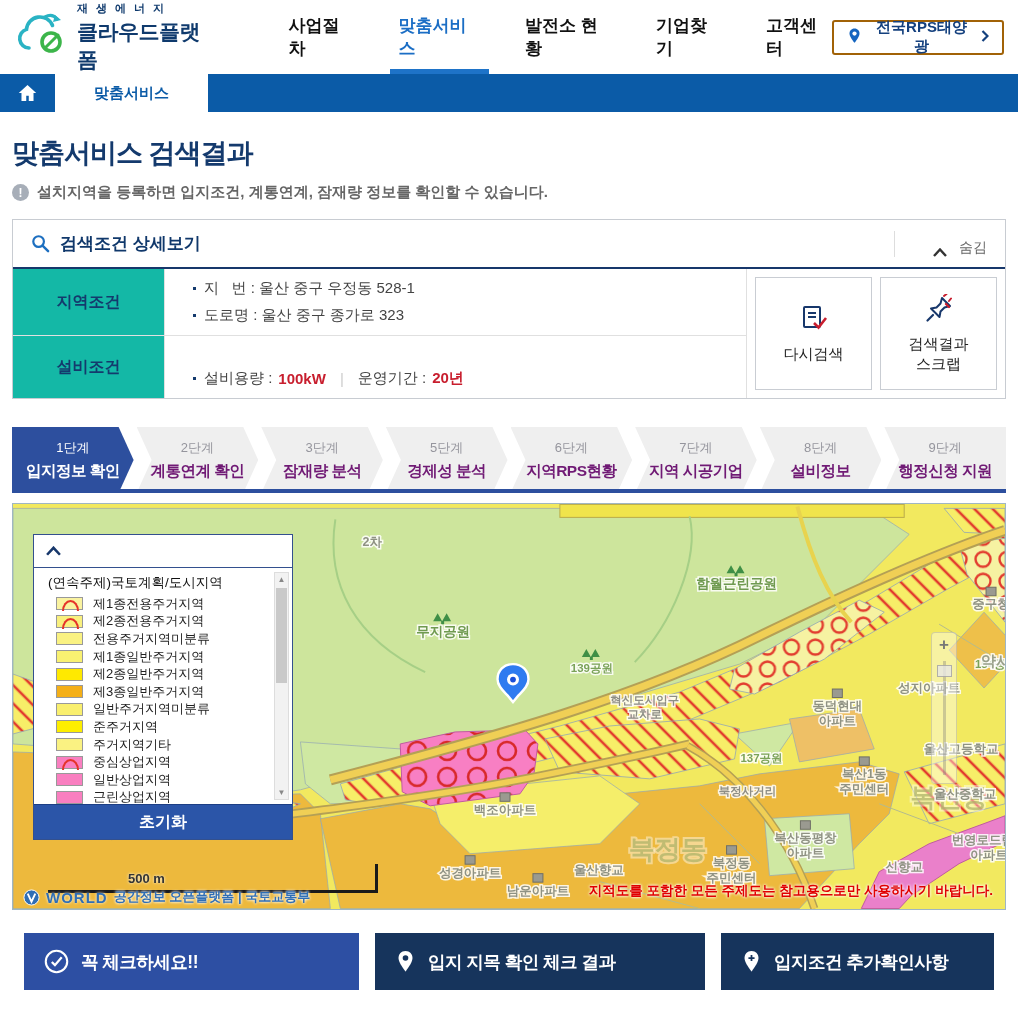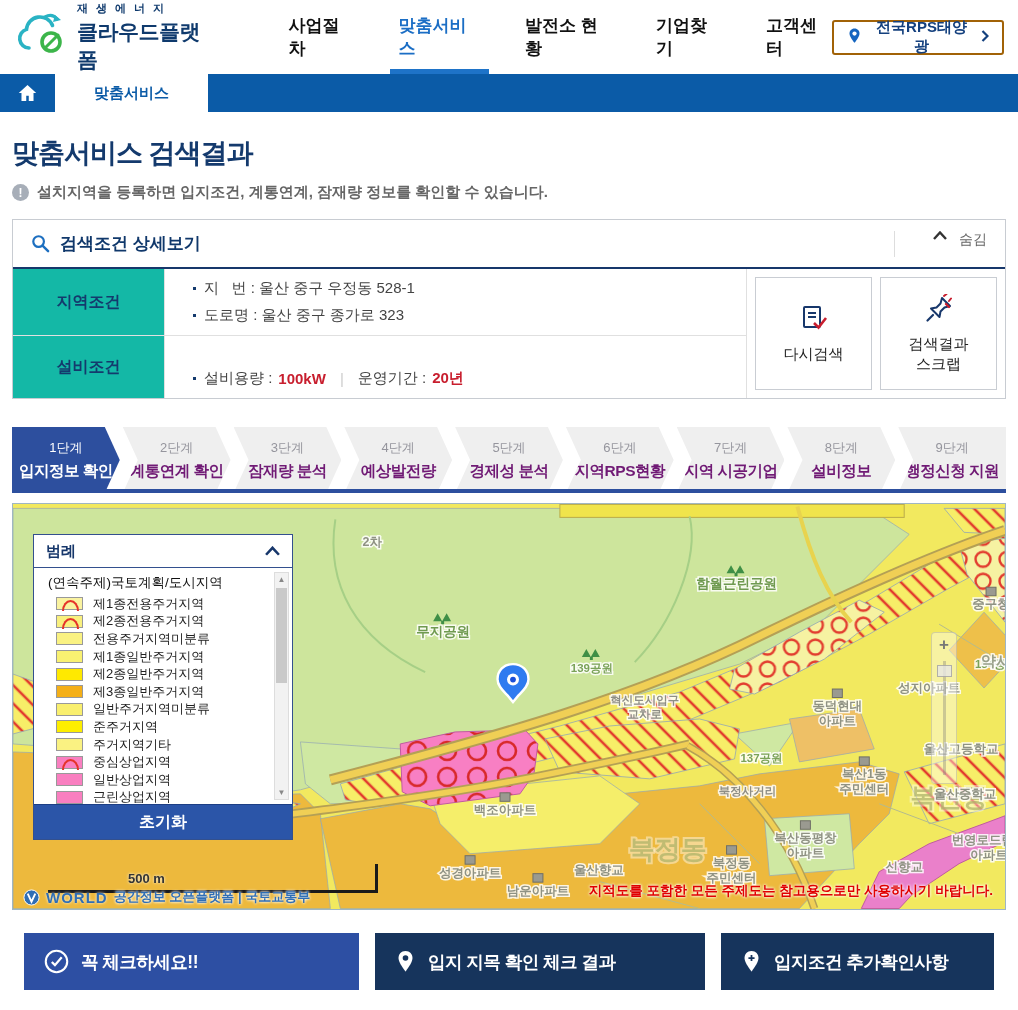--- a/index.html
+++ b/index.html
@@ -27,21 +27,21 @@
 
   
   .page-title { margin-top:23px; font-size:27px; font-weight:700; color:#143a6d; letter-spacing:-1px; }
   .notice-line { margin:12px 0 17px; display:flex; align-items:center; gap:8px; color:#666; font-size:15px; font-weight:600; }
   .notice-ico { width:17px; height:17px; border-radius:50%; background:#a7aeb8; color:#fff; font-size:12px; font-weight:700; display:flex; align-items:center; justify-content:center; flex:none; }
 
   
   .search-panel { border:1px solid #c8ccd2; }
   .sp-head { height:47px; display:flex; align-items:center; padding:0 18px; }
   .sp-title { color:#10386b; font-weight:700; font-size:17px; display:flex; gap:10px; align-items:center; flex:1; }
-  .sp-toggle { display:flex; align-items:flex-start; gap:12px; color:#666; font-size:14px; border-left:1px solid #ddd; padding-left:38px; height:26px; cursor:pointer; }
+  .sp-toggle { display:flex; align-items:flex-end; gap:12px; color:#666; font-size:14px; border-left:1px solid #ddd; padding-left:38px; height:26px; cursor:pointer; }
   .sp-body { border-top:2px solid #17376b; display:flex; }
   .cond-table { flex:1; border-right:1px solid #e0e0e0; }
   .cond-row { display:flex; min-height:63px; }
   .cond-row + .cond-row { border-top:1px solid #e0e0e0; }
   .cond-label { width:152px; background:#14b8a6; color:#143a6d; font-weight:700; font-size:16px; display:flex; align-items:center; justify-content:center; border-right:1px solid #e0e0e0; flex:none; }
   .cond-content { flex:1; padding:10px 10px 10px 28px; display:flex; flex-direction:column; justify-content:flex-end; gap:8px; font-size:15px; color:#444; }
   .bullet-line { white-space:pre-wrap; display:flex; align-items:center; }
   .bullet-line::before { content:''; width:3px; height:3px; background:#143a6d; margin-right:8px; flex:none; }
   .red-val { color:#c81e2e; font-weight:700; margin-left:6px; }
   .field-sep { color:#ccc; margin:0 14px; }
@@ -232,24 +232,20 @@
         <span class="num">1단계</span>
         <span class="nm">입지정보 확인</span>
       </div>
       <div class="step">
         <span class="num">2단계</span>
         <span class="nm">계통연계 확인</span>
       </div>
       <div class="step">
         <span class="num">3단계</span>
         <span class="nm">잠재량 분석</span>
-      </div>
-      <div class="step">
-        <span class="num">4단계</span>
-        <span class="nm">예상발전량</span>
       </div>
       <div class="step">
         <span class="num">5단계</span>
         <span class="nm">경제성 분석</span>
       </div>
       <div class="step">
         <span class="num">6단계</span>
         <span class="nm">지역RPS현황</span>
       </div>
       <div class="step">
@@ -366,21 +362,20 @@
 
       <g>
         <path d="M501 160 c-9.2 0 -15.5 6.6 -15.5 15.2 c0 6.8 5.5 11.6 10 16.2 l5.5 6.6 l5.5 -6.6 c4.5 -4.6 10 -9.4 10 -16.2 c0 -8.6 -6.3 -15.2 -15.5 -15.2 z" fill="#2e7bf0" stroke="#fff" stroke-width="2.4"></path>
         <circle cx="501" cy="175.5" r="6" fill="#fff"></circle>
         <circle cx="501" cy="175.5" r="2.9" fill="#1b4fd8"></circle>
       </g>
     </svg>
 
     <div class="legend">
       <div class="lg-head">
-        <span class="lg-title">범례</span>
         <svg width="15" height="10" viewBox="0 0 14 9">
           <path d="M1 8 L7 1.5 L13 8" fill="none" stroke="#17376b" stroke-width="2.4"></path>
         </svg>
       </div>
       <div class="lg-body">
         <div class="lg-group">(연속주제)국토계획/도시지역</div>
         <ul class="lg-list" id="legend-list">
             <li>
               <span class="sw arc" style="background: rgb(250, 243, 160);"></span>
               <span>제1종전용주거지역</span>

